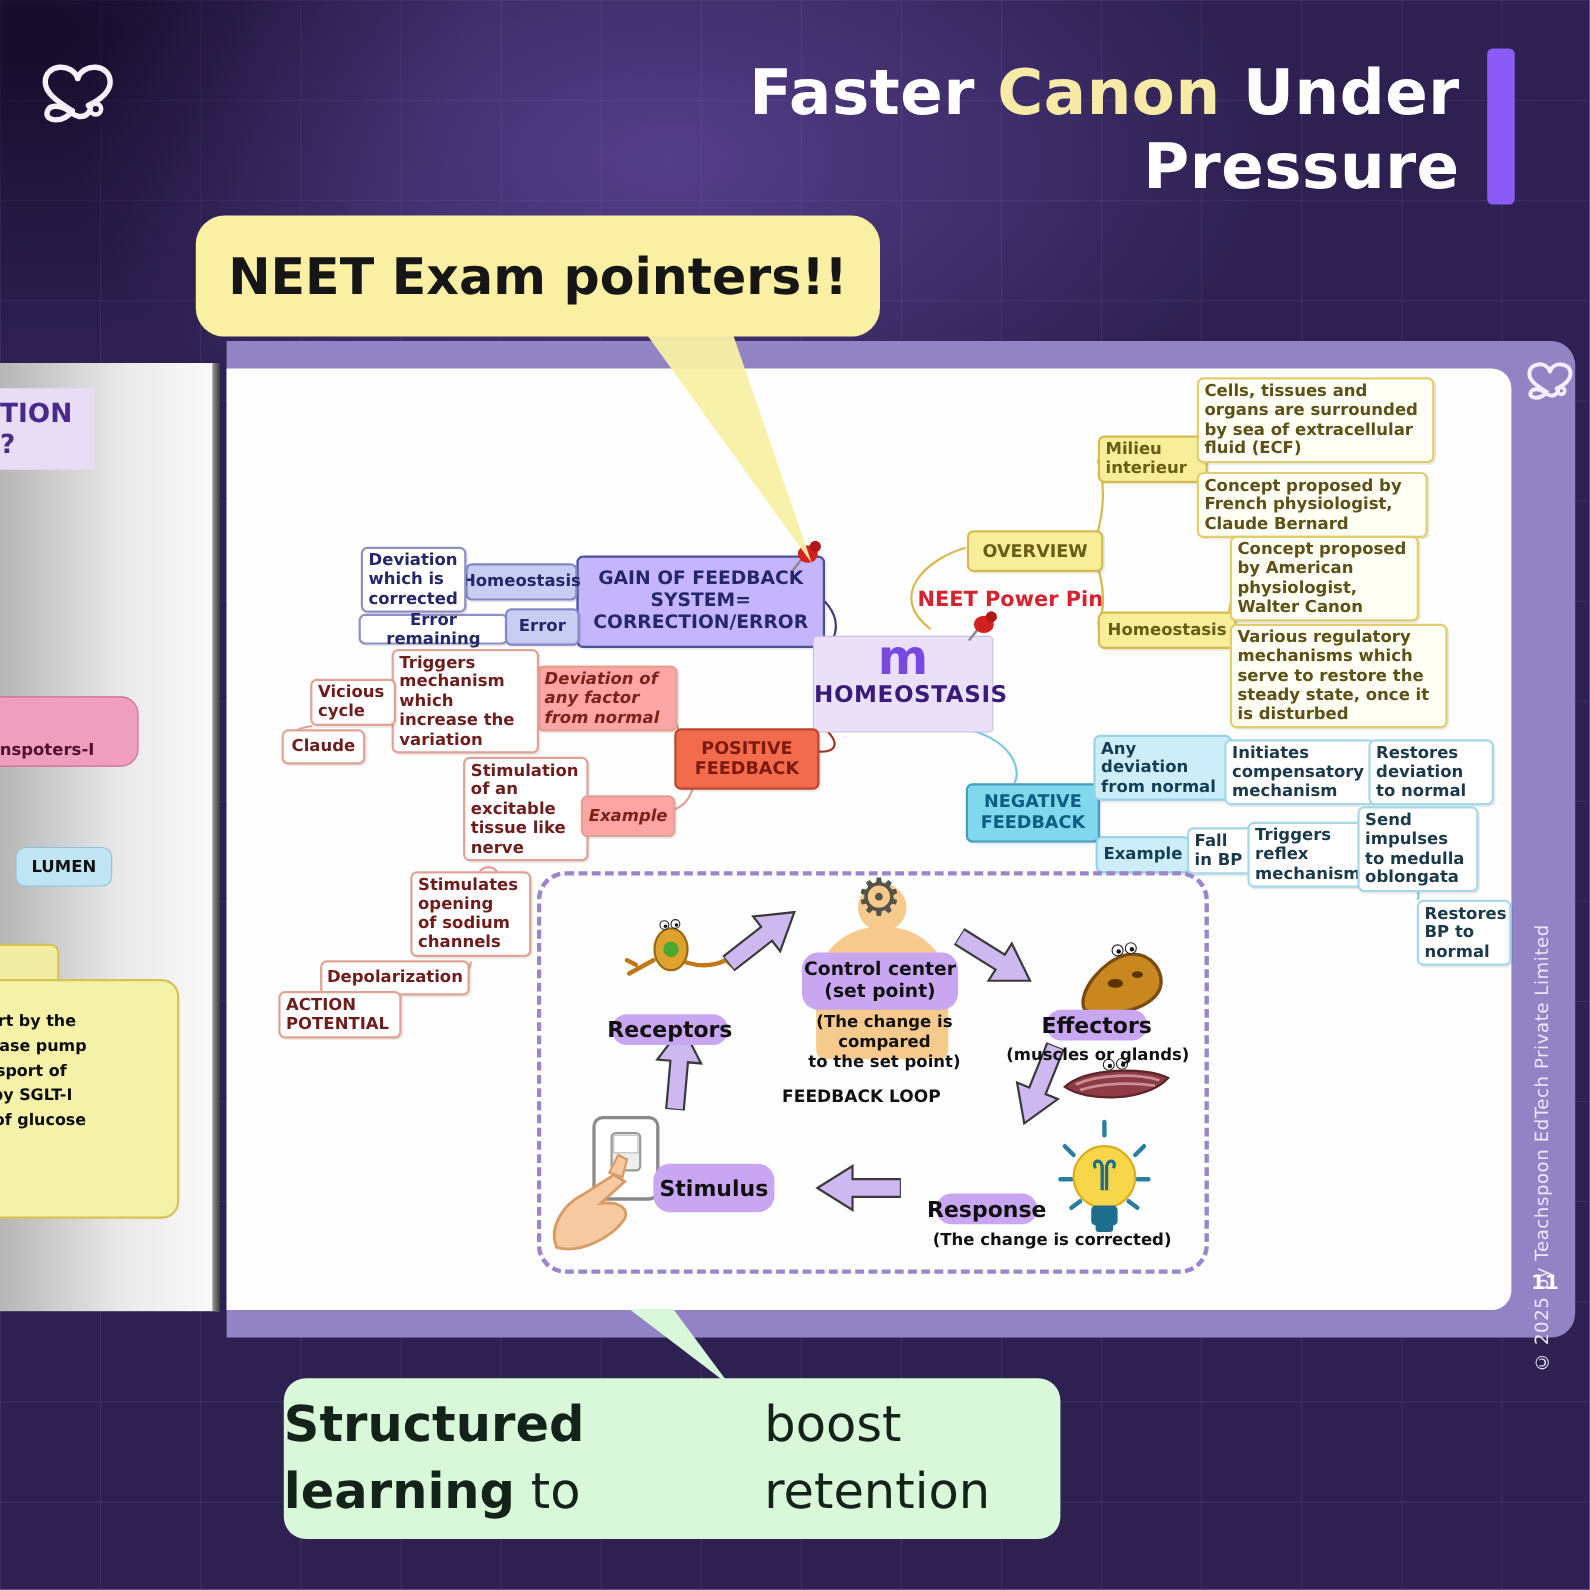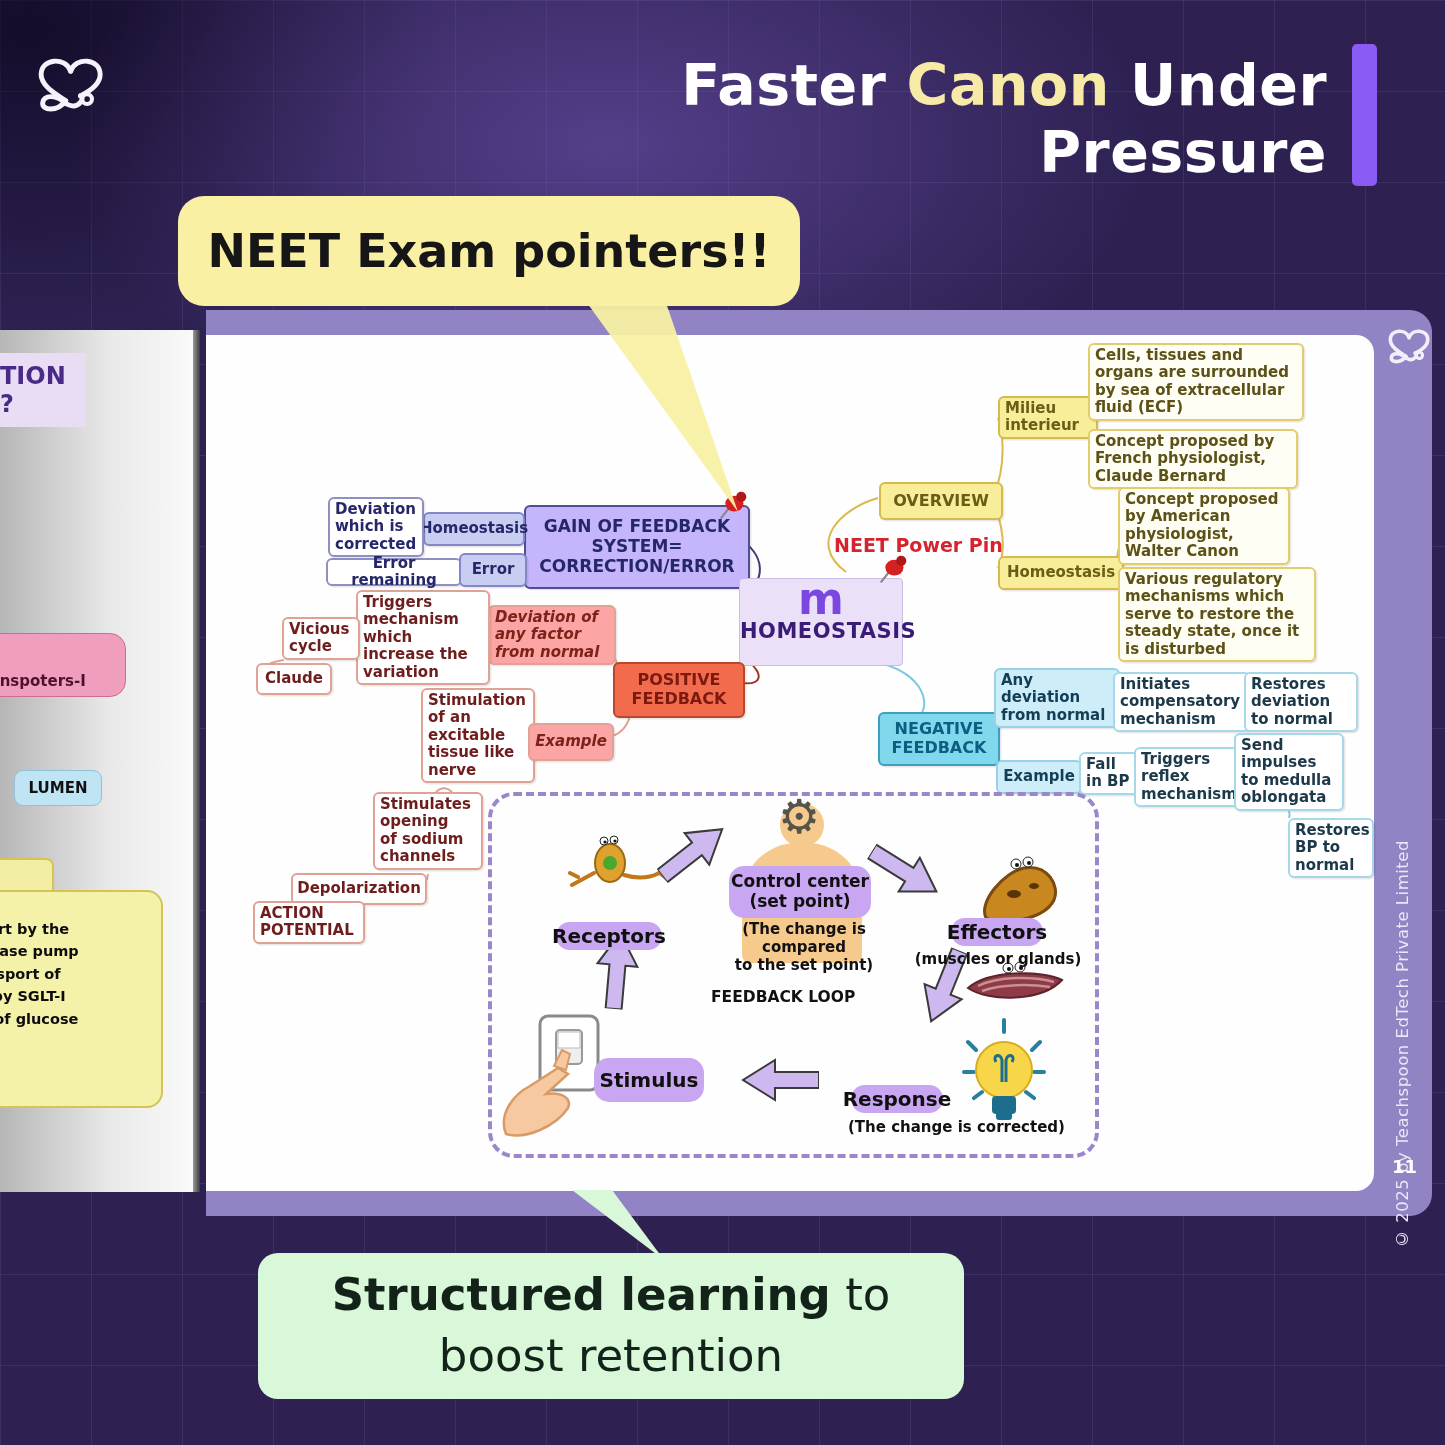--- a/index.html
+++ b/index.html
@@ -17,21 +17,21 @@
   
   #title{position:absolute;top:52px;right:118px;width:900px;text-align:right;
          color:#fff;font-weight:bold;font-size:57px;line-height:1.18;letter-spacing:.5px;}
   #title .hl{color:#f7e9a6;}
   #title-bar{position:absolute;right:68px;top:44px;width:25px;height:142px;border-radius:5px;background:#8a5cf5;}
   
   #callout-top{position:absolute;left:178px;top:196px;width:622px;height:110px;background:#faf0a4;
                border-radius:26px;display:flex;align-items:center;justify-content:center;
                font-size:46px;font-weight:bold;color:#161616;z-index:6;}
   #callout-bottom{position:absolute;left:258px;top:1253px;width:706px;height:146px;background:#d9f8da;
-               border-radius:20px;display:flex;flex-direction:column;align-items:center;justify-content:center;
+               border-radius:20px;display:flex;align-items:center;justify-content:center;
                font-size:45px;color:#14231a;z-index:6;line-height:1.35;}
   #callout-bottom b{font-weight:bold;}
   .tail{position:absolute;z-index:5;}
   
   #left-page{position:absolute;left:0;top:330px;width:200px;height:862px;overflow:hidden;
              background:linear-gradient(90deg,#b6b6b6,#e9e9e9 55%,#fbfbfb);}
   #left-page::after{content:"";position:absolute;right:0;top:0;width:7px;height:100%;
              background:linear-gradient(90deg,#9a9a9a,#3a3a3a);}
   #panel{position:absolute;left:206px;top:310px;width:1226px;height:906px;background:#9183c4;
          border-radius:0 22px 22px 0;}

